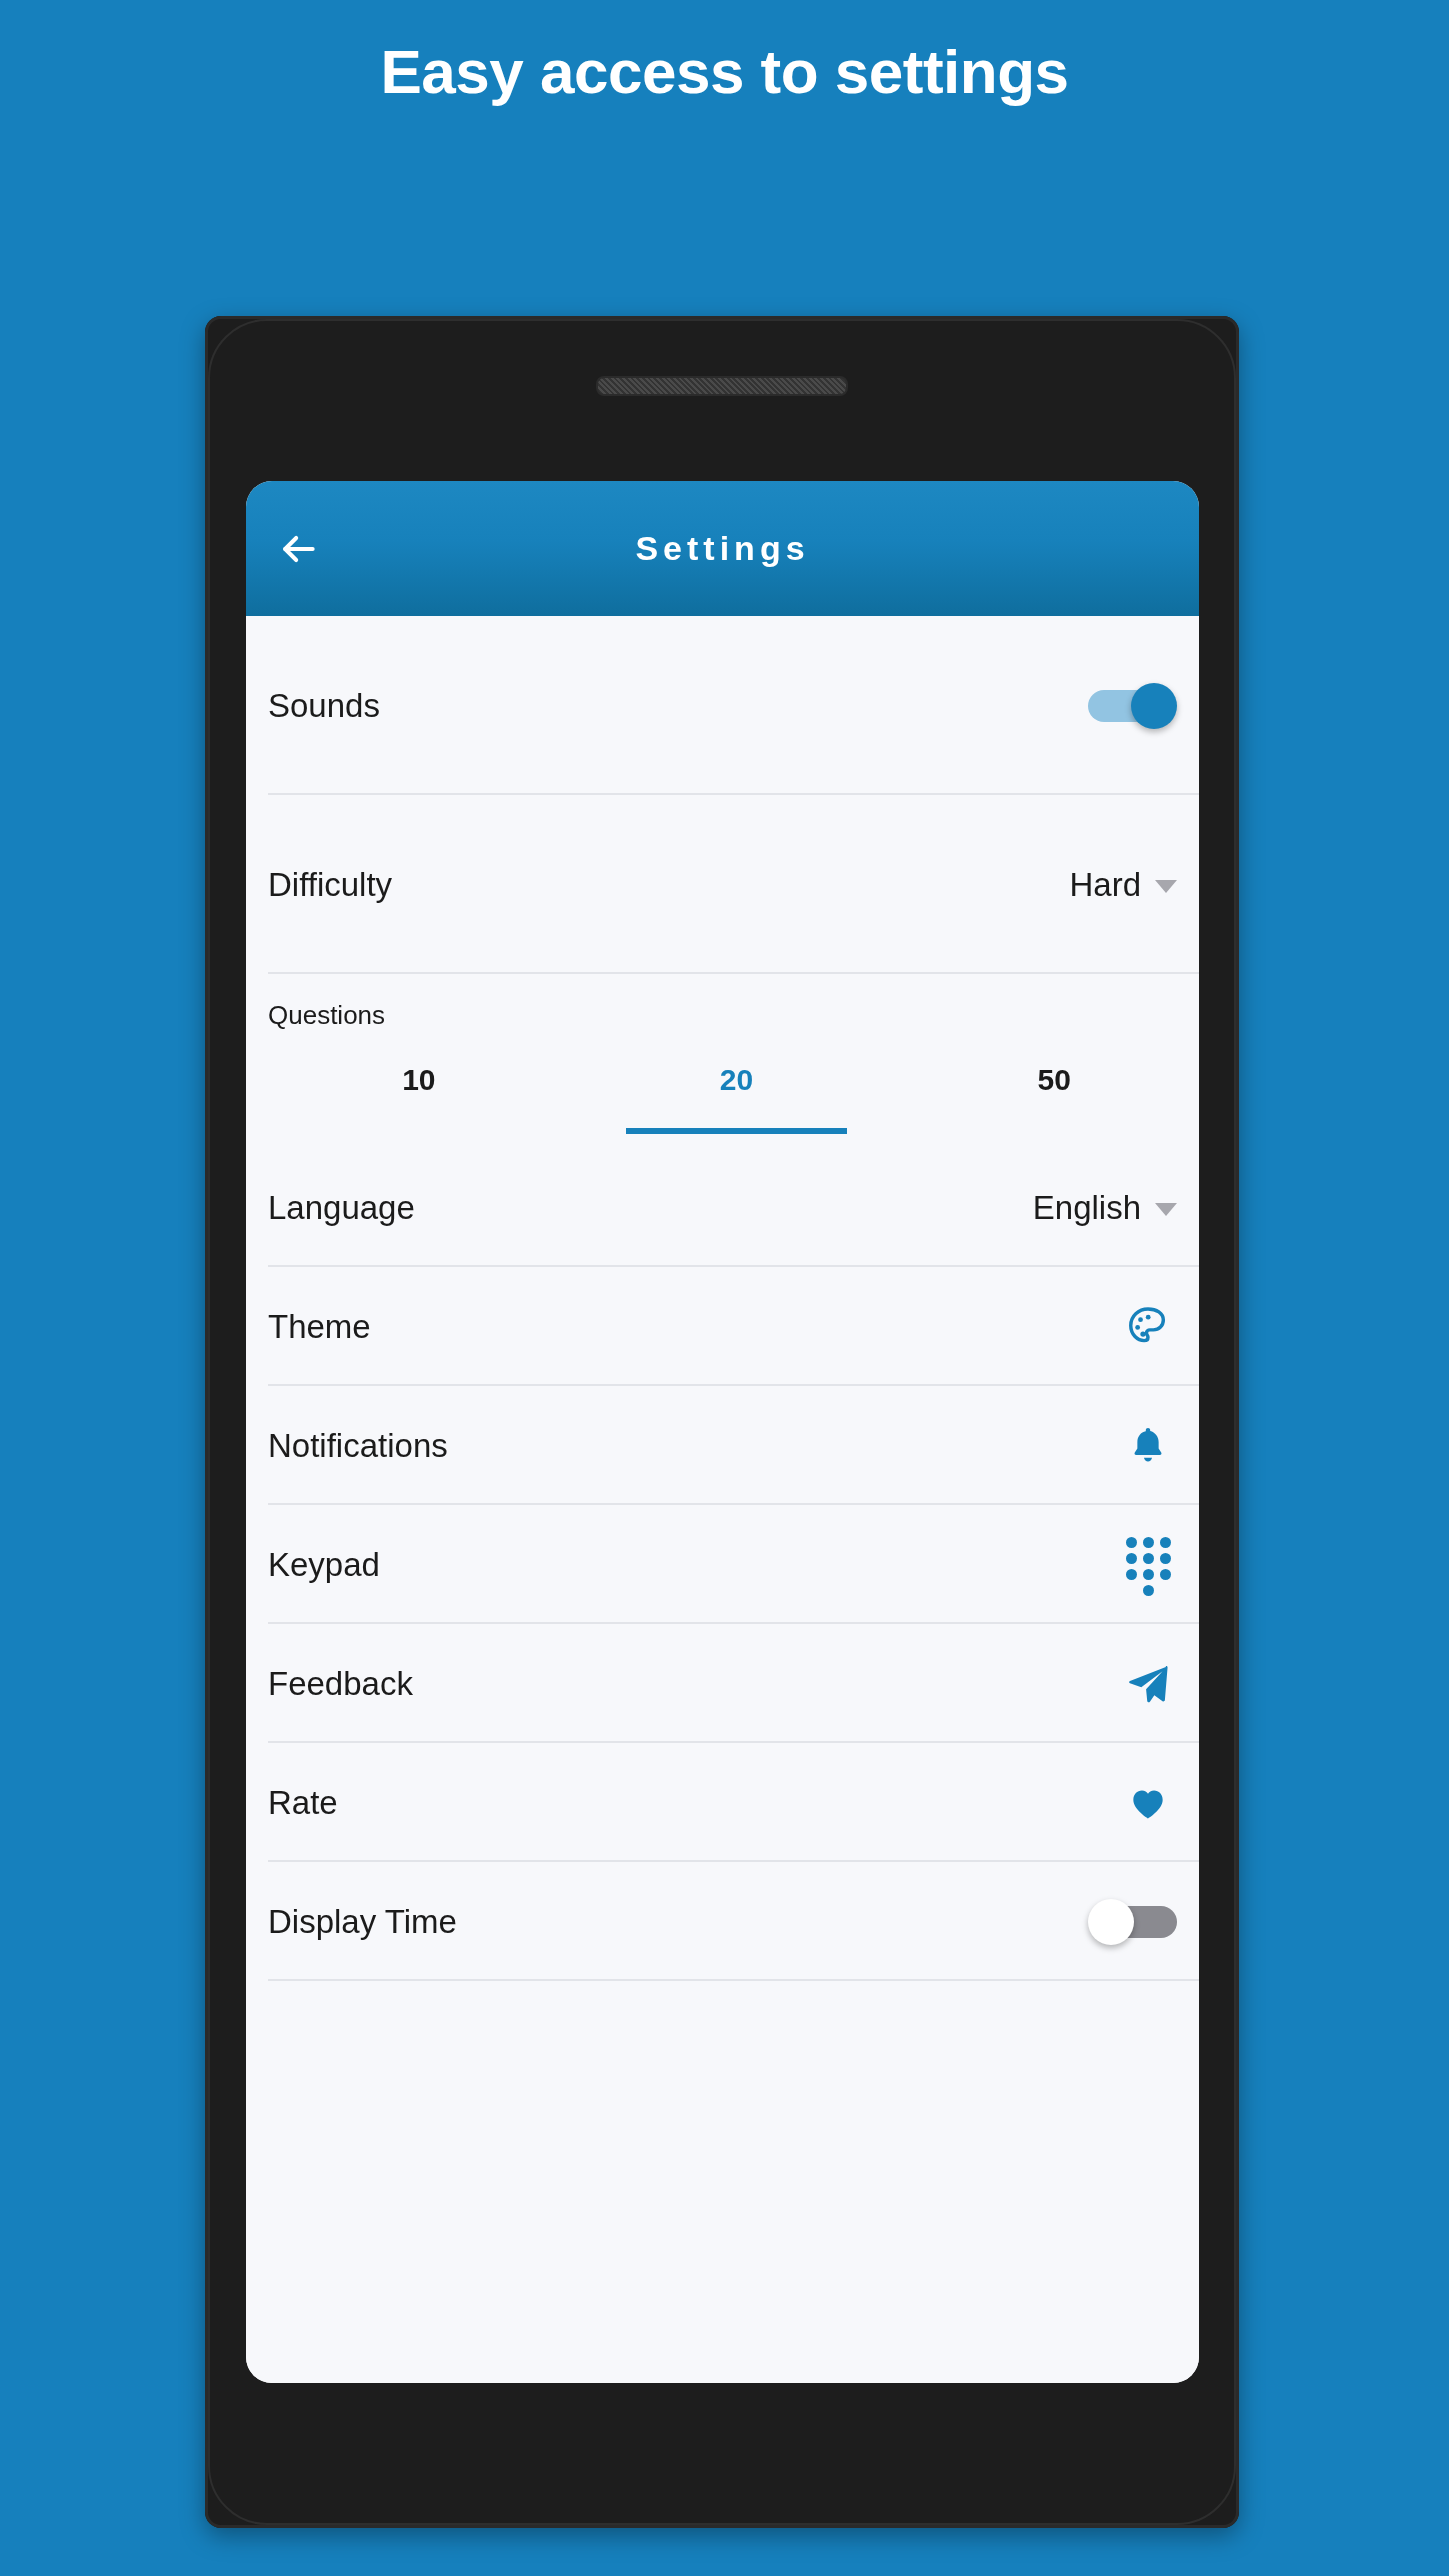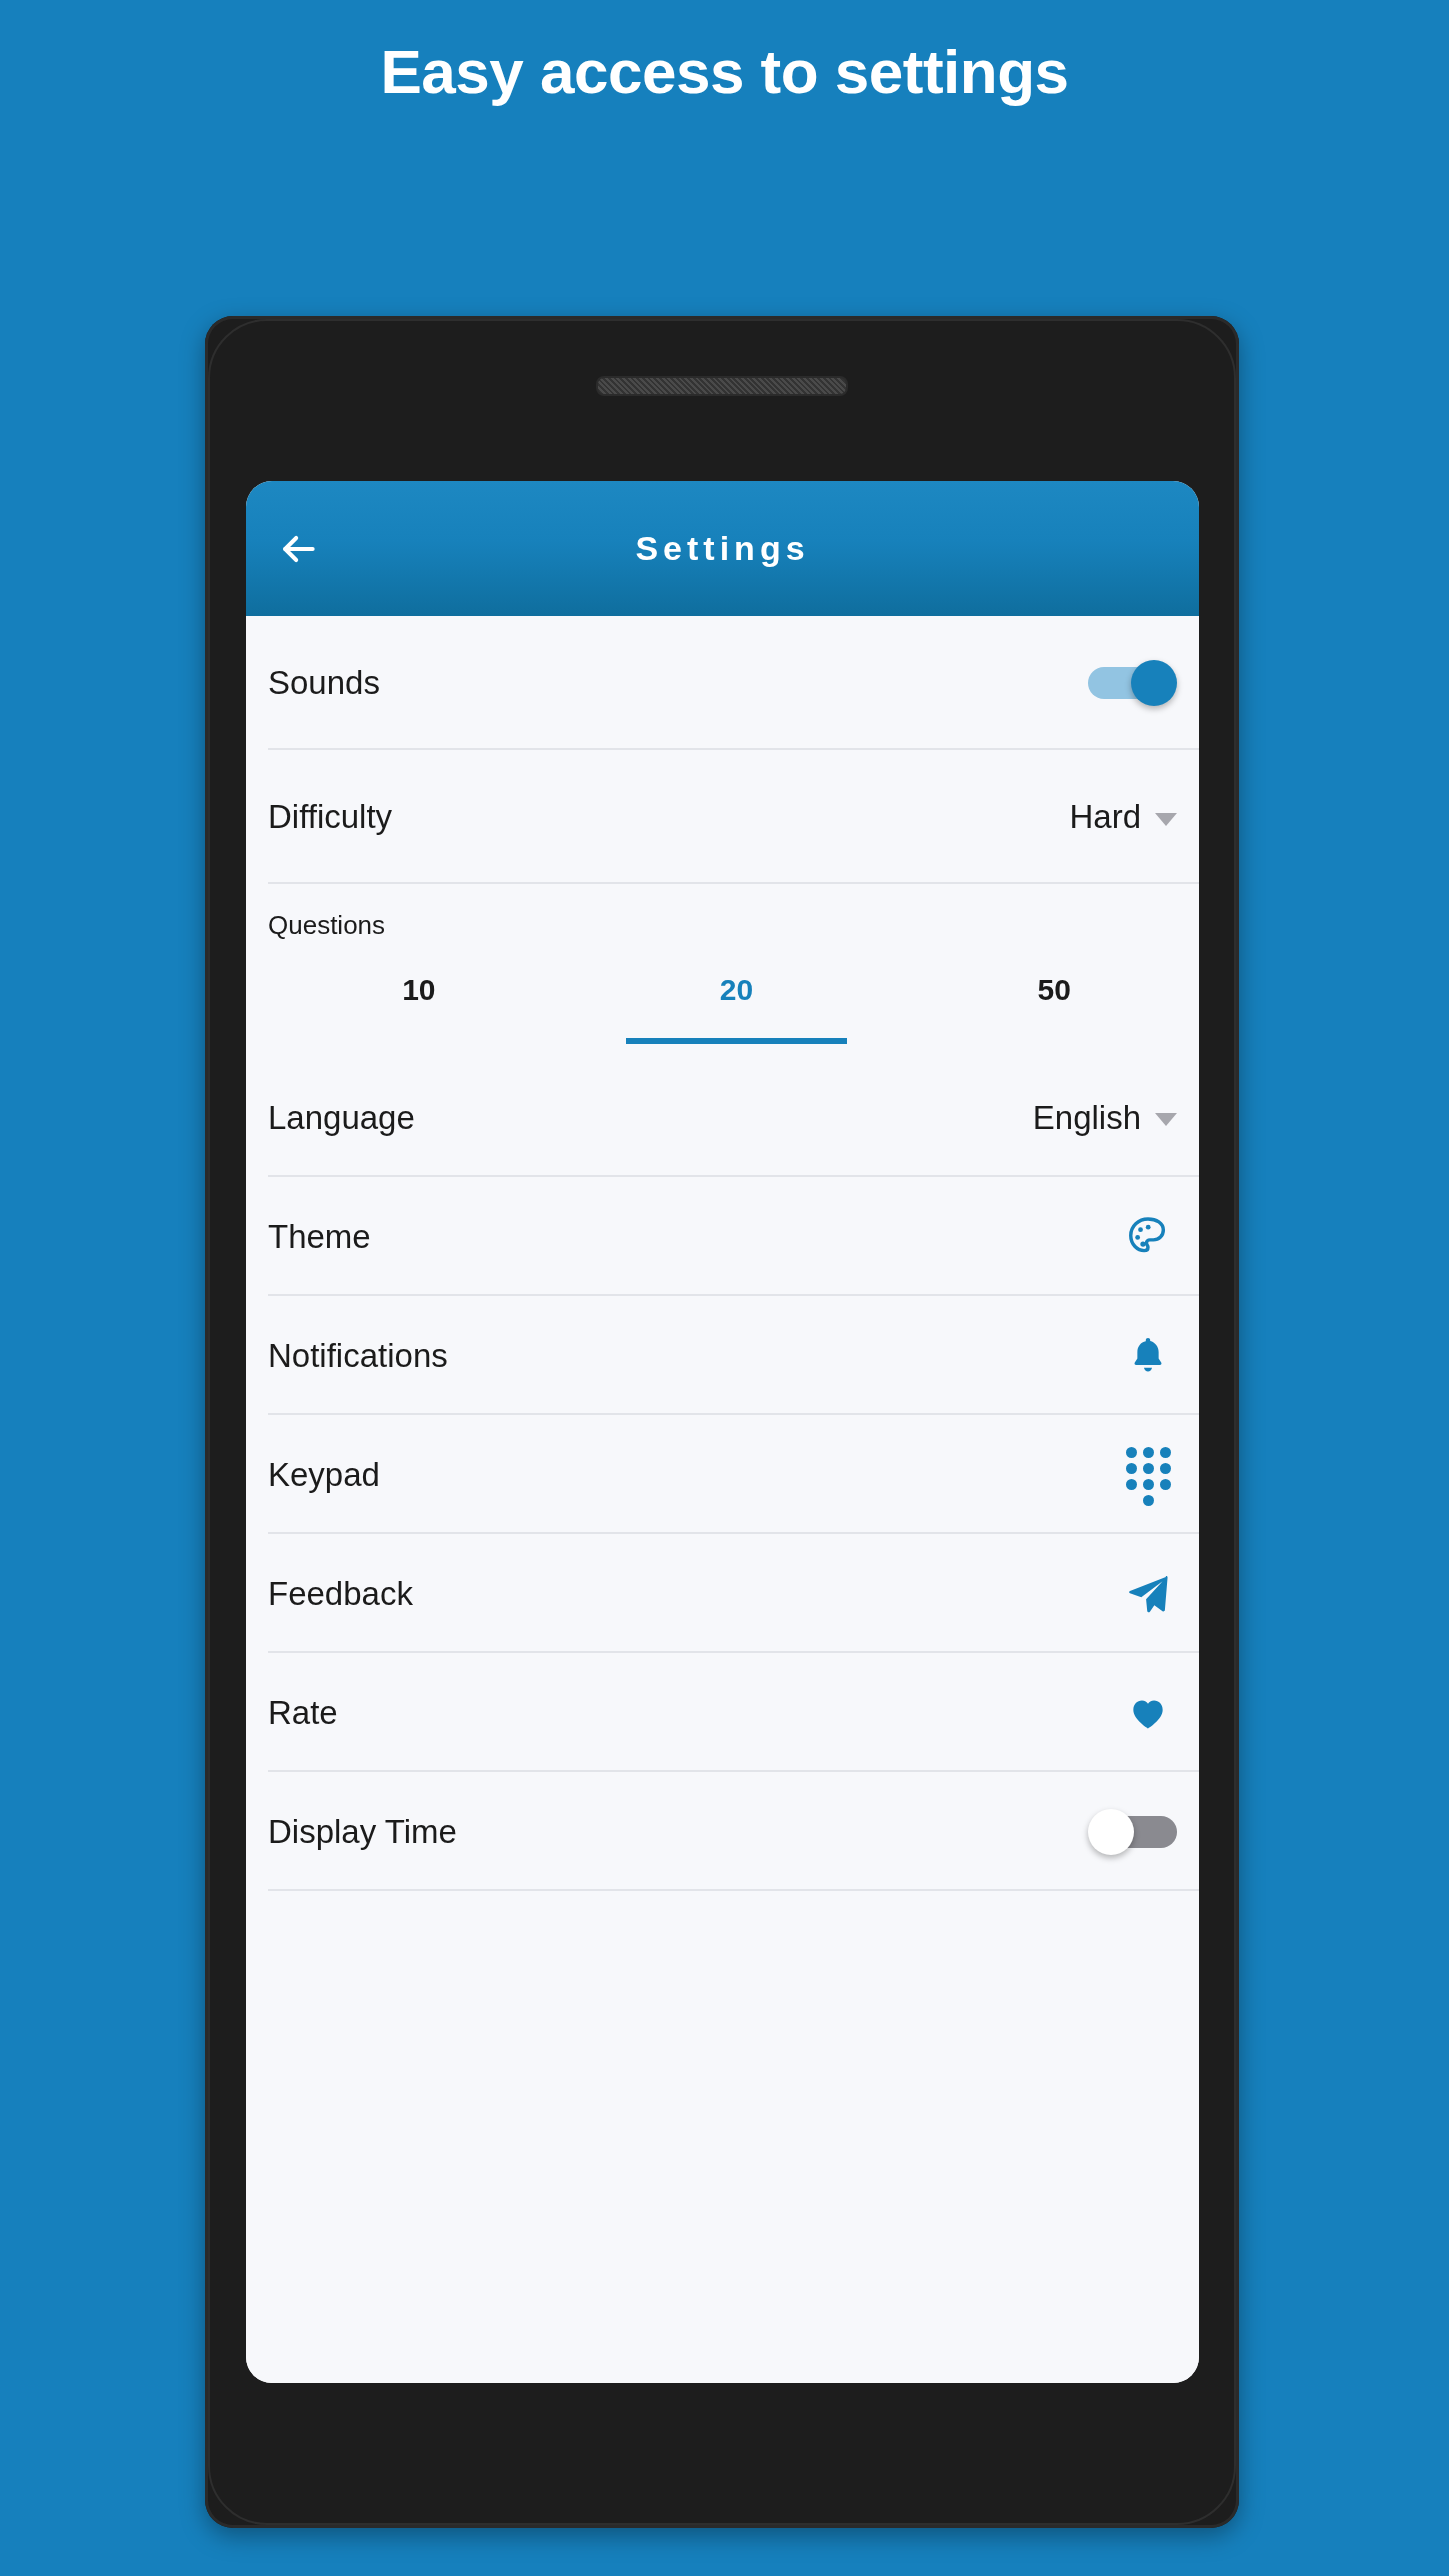--- a/index.html
+++ b/index.html
@@ -31,21 +31,21 @@
   }
 
   
   .phone-frame {
     position: absolute;
     left: 205px;
     top: 316px;
     width: 1034px;
     height: 2212px;
     background: #1d1d1d;
-    border-radius: 28px;
+    border-radius: 16px;
     box-shadow: 0 0 0 3px #2a2a2a inset, 0 8px 24px rgba(0,0,0,0.35);
   }
   .phone-bezel-edge {
     position: absolute;
     inset: 3px;
     border-radius: 59px;
     border: 2px solid #2e2e2e;
     pointer-events: none;
   }
   .speaker-grille {
@@ -113,21 +113,21 @@
     flex-direction: column;
   }
   .row {
     position: relative;
     display: flex;
     align-items: center;
     justify-content: space-between;
     padding: 0 22px 0 22px;
     box-sizing: border-box;
   }
-  .row-tall { height: 134px; }
+  .row-tall { height: 179px; }
   .row-std  { height: 119px; }
   .row .divider {
     position: absolute;
     left: 22px;
     right: 0;
     bottom: 0;
     height: 2px;
     background: #e2e4e9;
   }
   .row-label {

